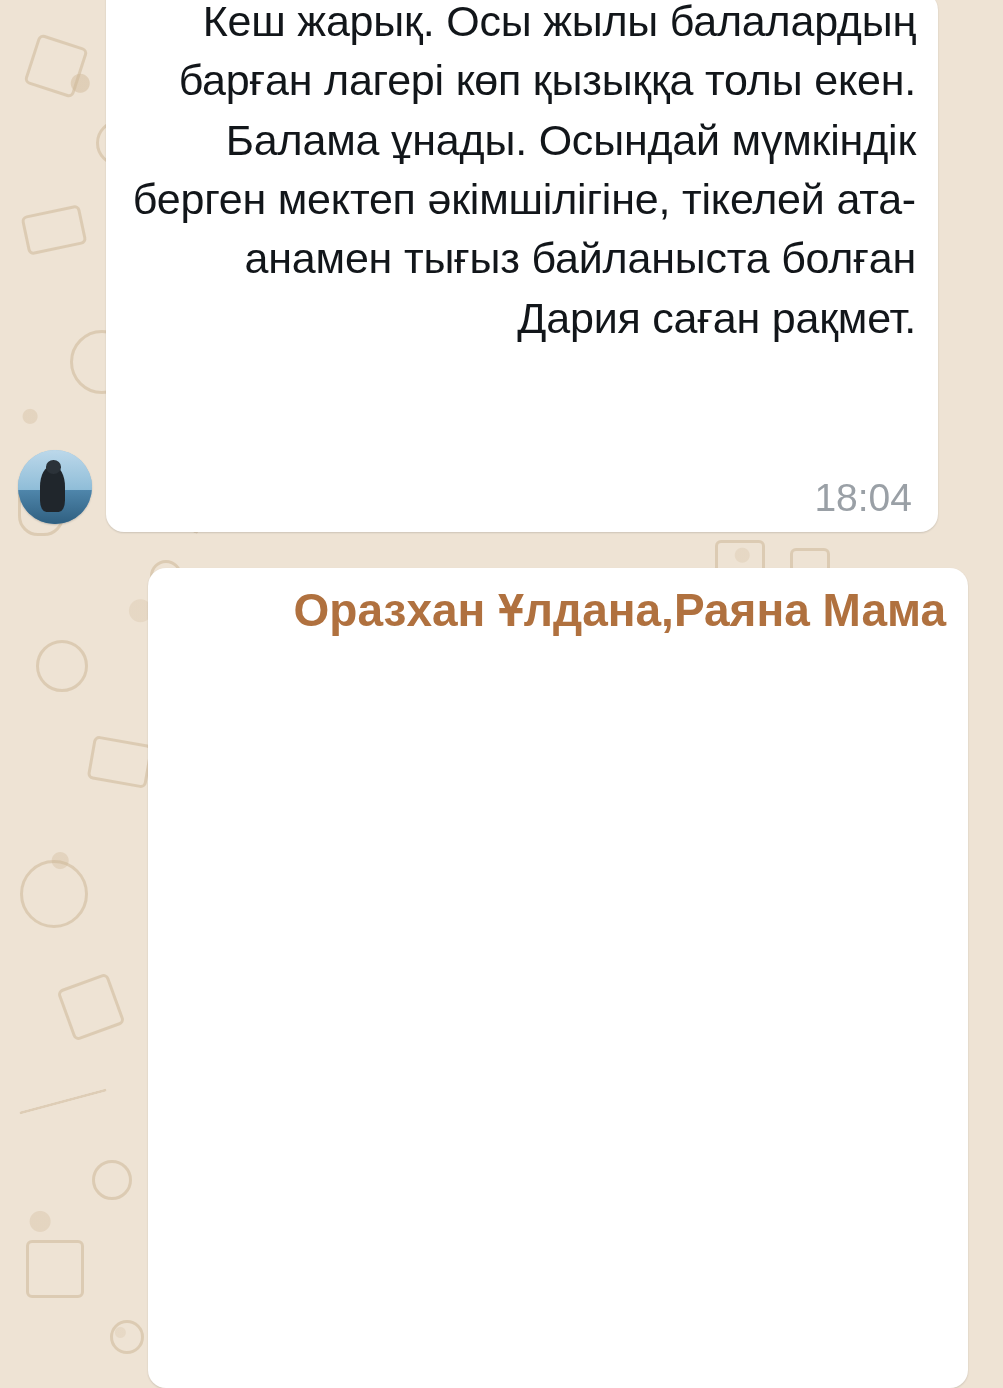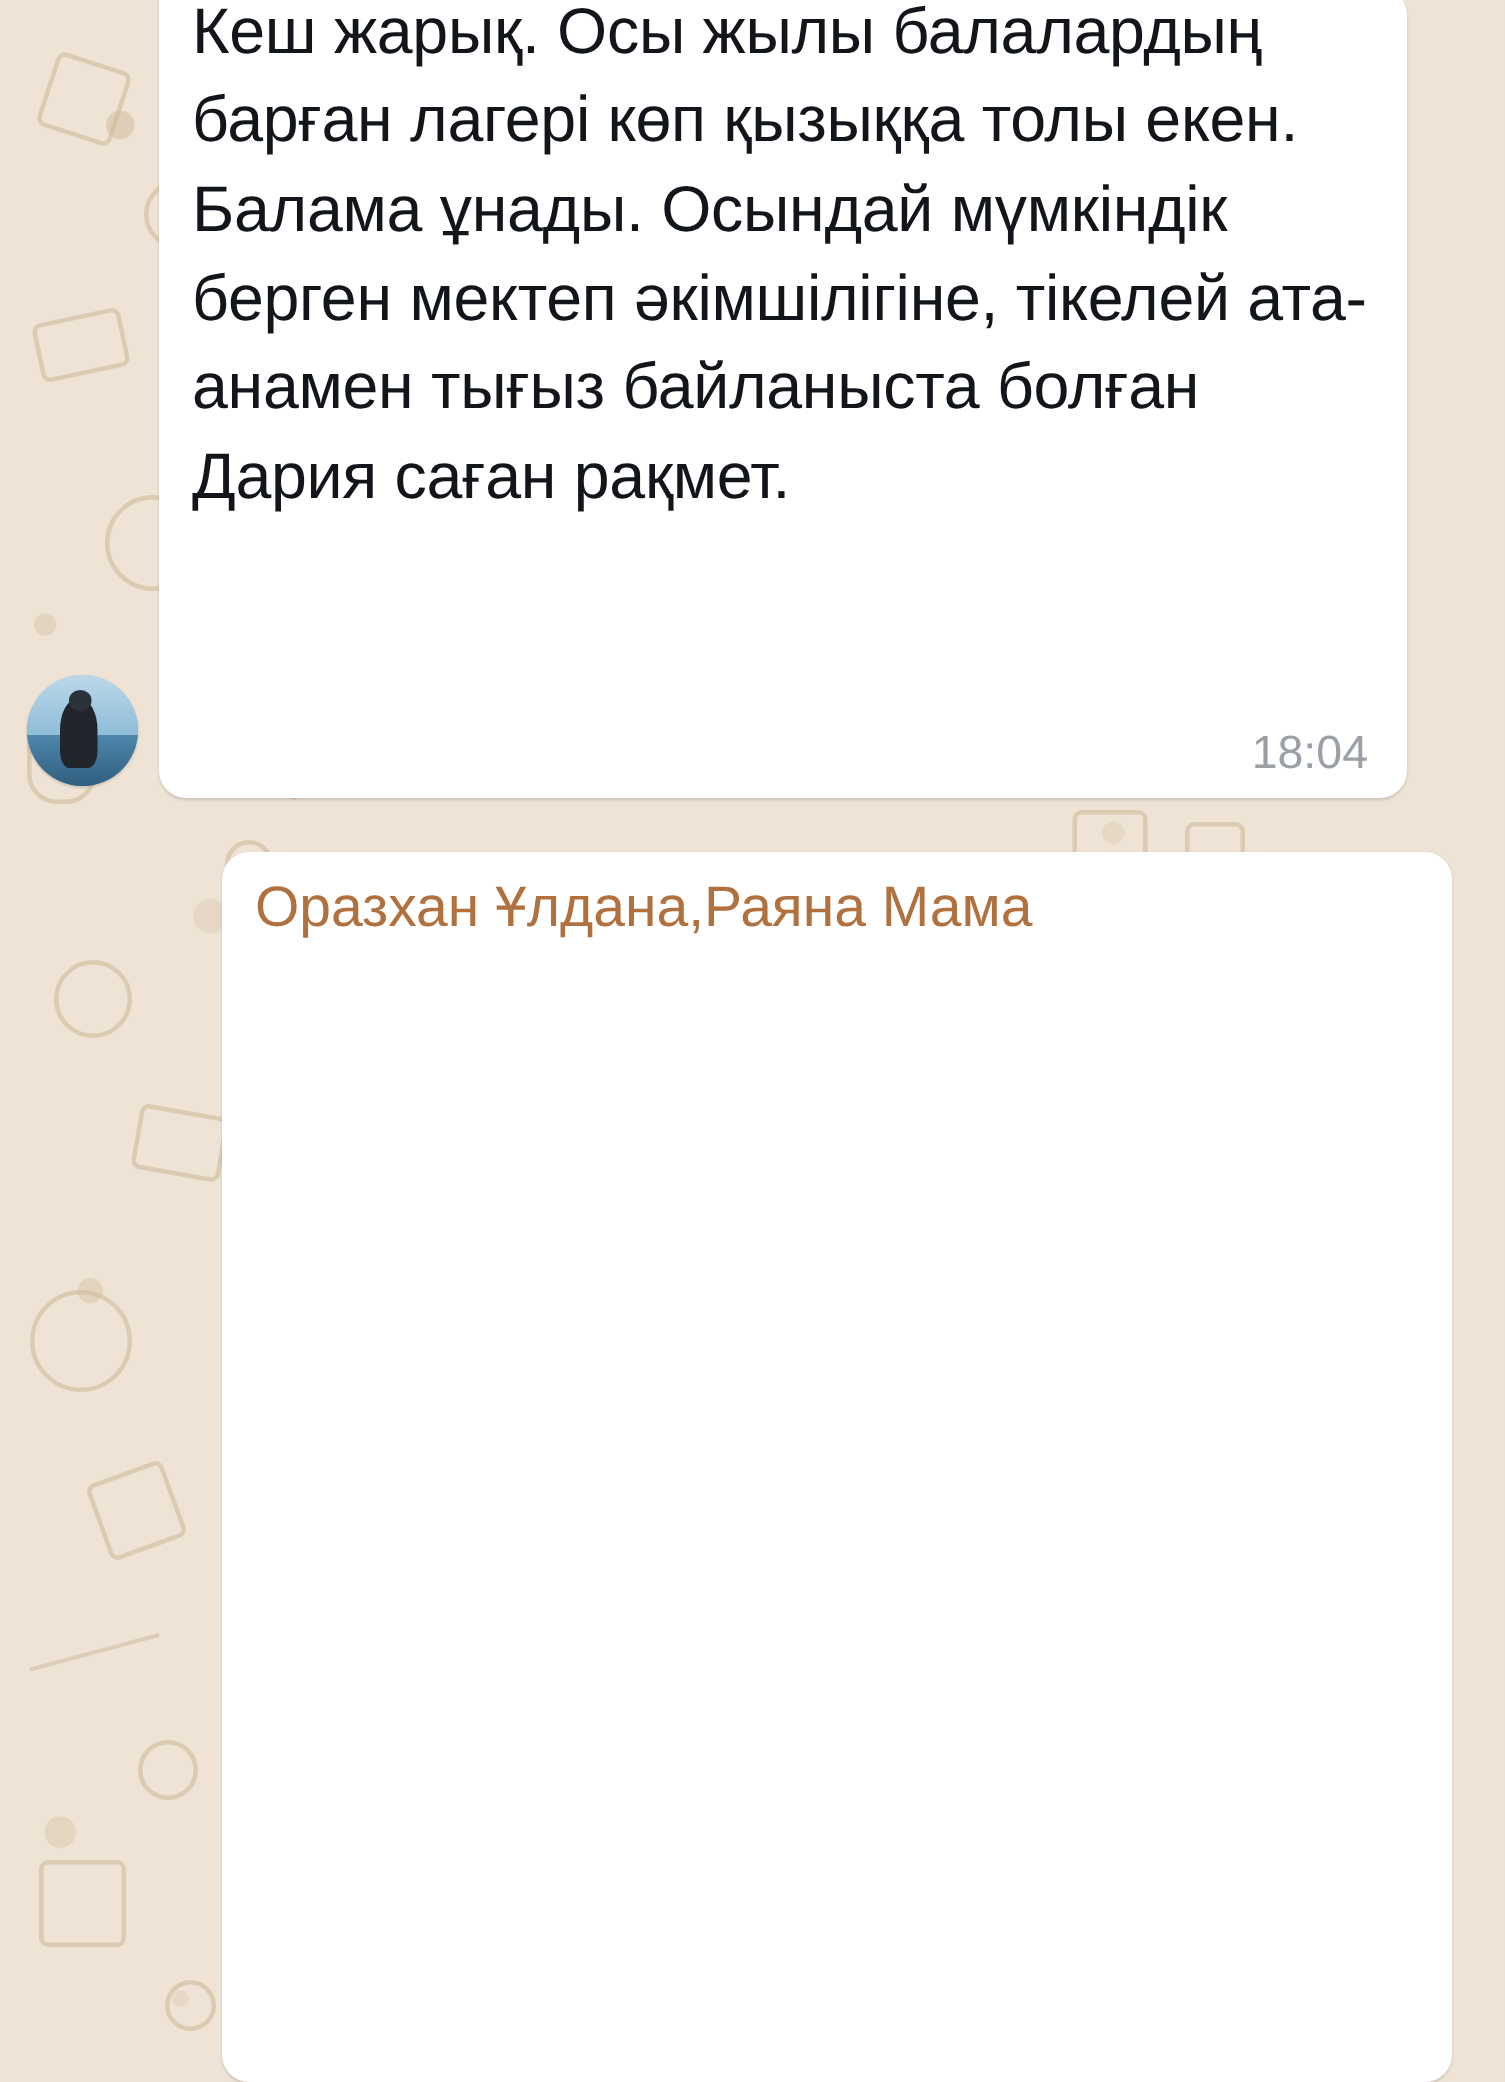--- a/index.html
+++ b/index.html
@@ -46,20 +46,21 @@
     height: 0;
   }
 
   
   .chat {
     position: relative;
     width: 1003px;
     height: 1388px;
     box-sizing: border-box;
     padding: 16px 36px 0 0;
+    text-align: right;
   }
 
   .msg-row {
     position: absolute;
     display: flex;
     align-items: flex-end;
   }
 
   .avatar {
     width: 74px;
@@ -106,32 +107,32 @@
   .bubble-text {
     font-size: 43px;
     line-height: 1.38;
     color: #12161a;
     white-space: pre-wrap;
     word-wrap: break-word;
     letter-spacing: -0.2px;
   }
 
   .sender {
-    font-size: 38px;
-    font-weight: normal;
+    font-size: 46px;
+    font-weight: bold;
     color: #b0713f;
     margin-bottom: 2px;
     line-height: 1.25;
   }
 
   .time {
     position: absolute;
     right: 26px;
     bottom: 12px;
-    font-size: 31px;
+    font-size: 39px;
     color: #9aa0a6;
   }
 
   
   #msg-1 {
     left: 0;
     top: -8px;
     width: 100%;
   }
   #msg-1 .bubble {

